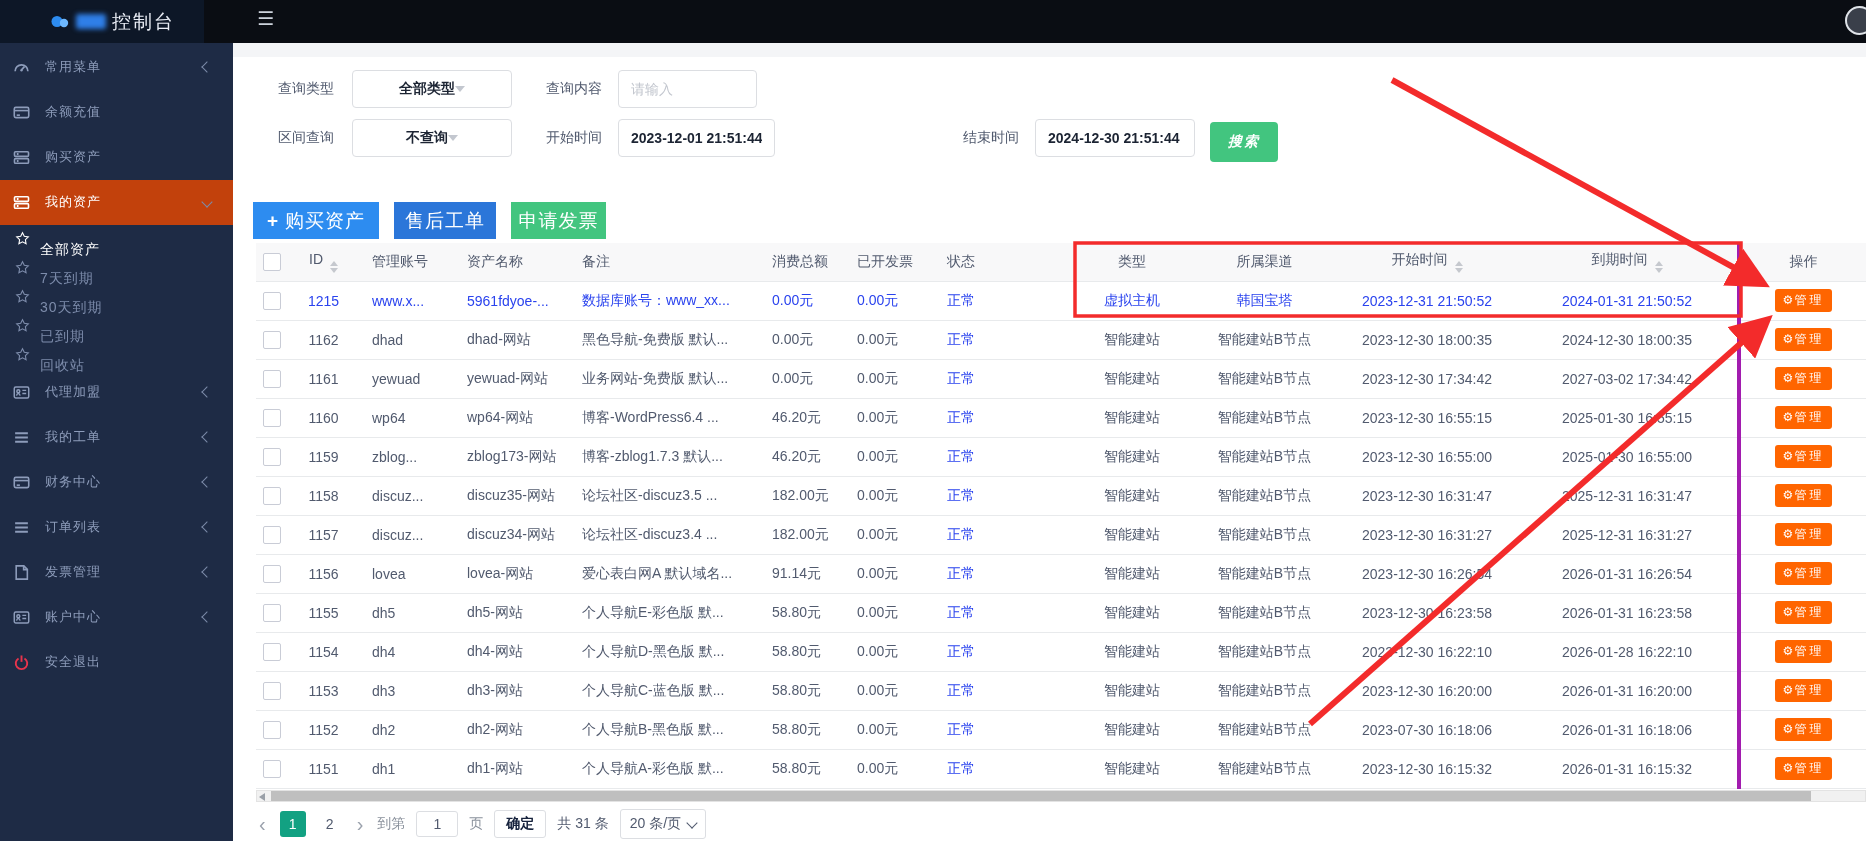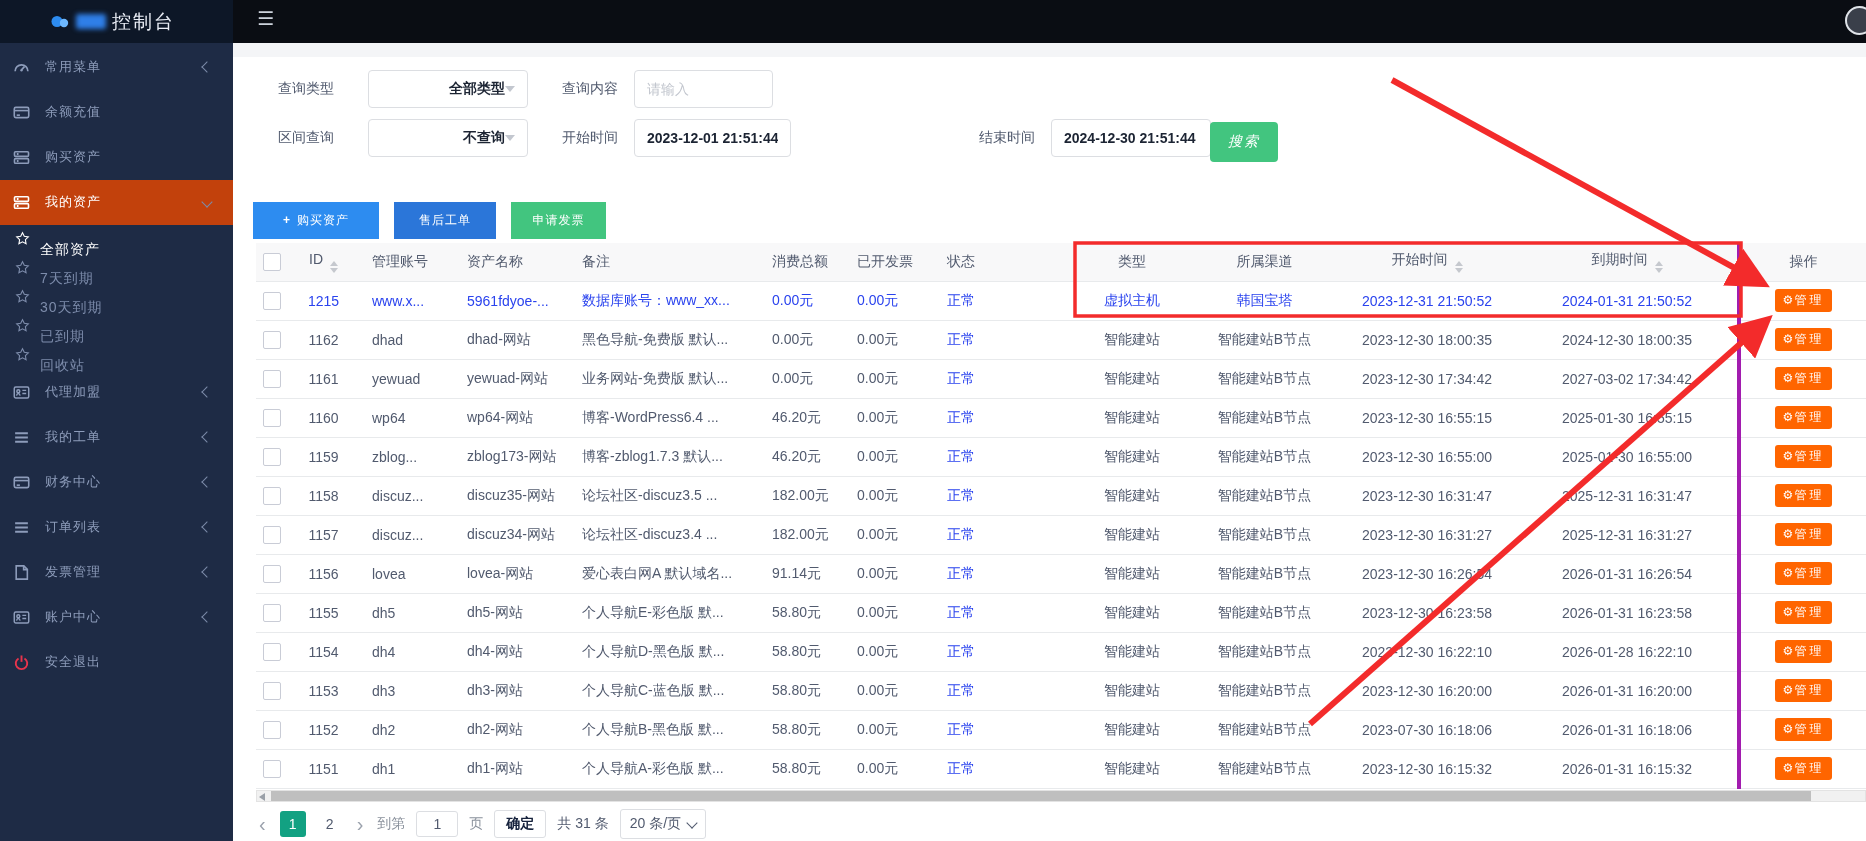--- a/index.html
+++ b/index.html
@@ -1,21 +1,21 @@
 <!DOCTYPE html>
 <html><head>
 <meta charset="utf-8">
 <style>
   html,body{margin:0;padding:0}
   body{width:1866px;height:841px;overflow:hidden;position:relative;background:#fff;
        font-family:"Liberation Sans","DejaVu Sans",sans-serif;-webkit-font-smoothing:antialiased}
 
   
   .topbar{position:absolute;left:0;top:0;width:1866px;height:43px;background:#0a0d13}
-  .logo-area{position:absolute;left:0;top:0;width:233px;height:43px;background:#0d1727;
+  .logo-area{position:absolute;left:0;top:0;width:204px;height:43px;background:#0d1727;
              display:flex;align-items:center;padding-left:50px;box-sizing:border-box;gap:6px}
   .logo-blur{width:30px;height:15px;background:#2f7fe8;border-radius:2px;filter:blur(2.5px)}
   .app-title{color:#e9edf5;font-size:19px;letter-spacing:2px;white-space:nowrap}
   .hamburger{position:absolute;left:257px;top:9px;color:#ccd2db;font-size:19px;cursor:pointer;line-height:1}
   .avatar{position:absolute;left:1845px;top:6px;width:29px;height:29px;border-radius:50%;
           background:#3a3f4a;border:2px solid #dfe3e8;box-sizing:border-box}
 
   
   .sidebar{position:absolute;left:0;top:43px;width:233px;height:798px;background:#1e2b45;padding-top:2px;box-sizing:border-box}
   .sb-item{position:relative;height:45px;color:#8d9cba;font-size:13px;cursor:pointer}
@@ -33,35 +33,35 @@
   .sb-sub .lbl{position:absolute;left:40px;top:16px;letter-spacing:1px}
   .sb-sub.active{color:#fff}
   .sb-item.danger .ic{color:#e9344c}
 
   
   .main{position:absolute;left:233px;top:43px;width:1633px;height:798px;background:#fff}
   .strip{position:absolute;left:0;top:0;width:1633px;height:14px;background:#f4f5f7}
 
   .f-row{position:absolute;left:45px;display:flex;align-items:center;height:38px;font-size:14px;color:#515a6e}
   .f-row1{top:27px}.f-row2{top:76px}
-  .f-label{width:58px;margin-right:32px;white-space:nowrap}
+  .f-label{width:58px;margin-right:16px;white-space:nowrap}
   .f-label2{margin-left:34px;margin-right:14px;white-space:nowrap}
   .sel{width:160px;height:38px;border:1px solid #dcdee2;border-radius:4px;display:flex;align-items:center;
-       justify-content:flex-end;padding:0 12px;box-sizing:border-box;color:#1c2433;font-weight:bold;background:#fff;cursor:pointer}
+       justify-content:center;padding:0 12px;box-sizing:border-box;color:#1c2433;font-weight:bold;background:#fff;cursor:pointer}
   .caret{width:0;height:0;border-left:5px solid transparent;border-right:5px solid transparent;border-top:6px solid #c3c7cf}
   .inp{height:38px;border:1px solid #dcdee2;border-radius:4px;padding:0 12px;box-sizing:border-box;
        font-size:14px;color:#1c2433;font-weight:bold;font-family:inherit;outline:none}
   .inp::placeholder{color:#c2c6ce;font-weight:normal}
   .w-content{width:139px}.w-date1{width:157px}.w-date2{width:160px}
   .f-label3{margin-left:188px;margin-right:14px;white-space:nowrap}
   .btn-search{position:absolute;left:977px;top:79px;width:68px;height:40px;background:#42c57f;color:#fff;border:none;
-              border-radius:4px;font-size:14px;font-style:italic;font-weight:normal;letter-spacing:2px;cursor:pointer;font-family:inherit}
+              border-radius:4px;font-size:14px;font-style:italic;font-weight:bold;letter-spacing:2px;cursor:pointer;font-family:inherit}
 
   .toolbar{position:absolute;left:20px;top:159px;display:flex;gap:15px}
-  .btn{height:37px;border:none;border-radius:0;color:#fff;font-size:12px;cursor:pointer;font-family:inherit;letter-spacing:1px}
+  .btn{height:37px;border:none;border-radius:0;color:#fff;font-size:19px;cursor:pointer;font-family:inherit;letter-spacing:1px}
   .btn-buy{width:126px;background:#2d8cf0}
   .btn-after{width:102px;background:#2b76d9}
   .btn-inv{width:95px;background:#42c57f}
   .plus{font-weight:bold;margin-right:6px}
 
   
   .tbl{position:absolute;left:23px;top:200px;width:1610px;border-collapse:collapse;table-layout:fixed;
        font-size:14px;color:#515a6e}
   .tbl th{height:38px;background:#f8f8f9;font-weight:normal;text-align:left;padding:0 12px;
           border-bottom:1px solid #e8eaec;box-sizing:border-box;white-space:nowrap;overflow:hidden}

